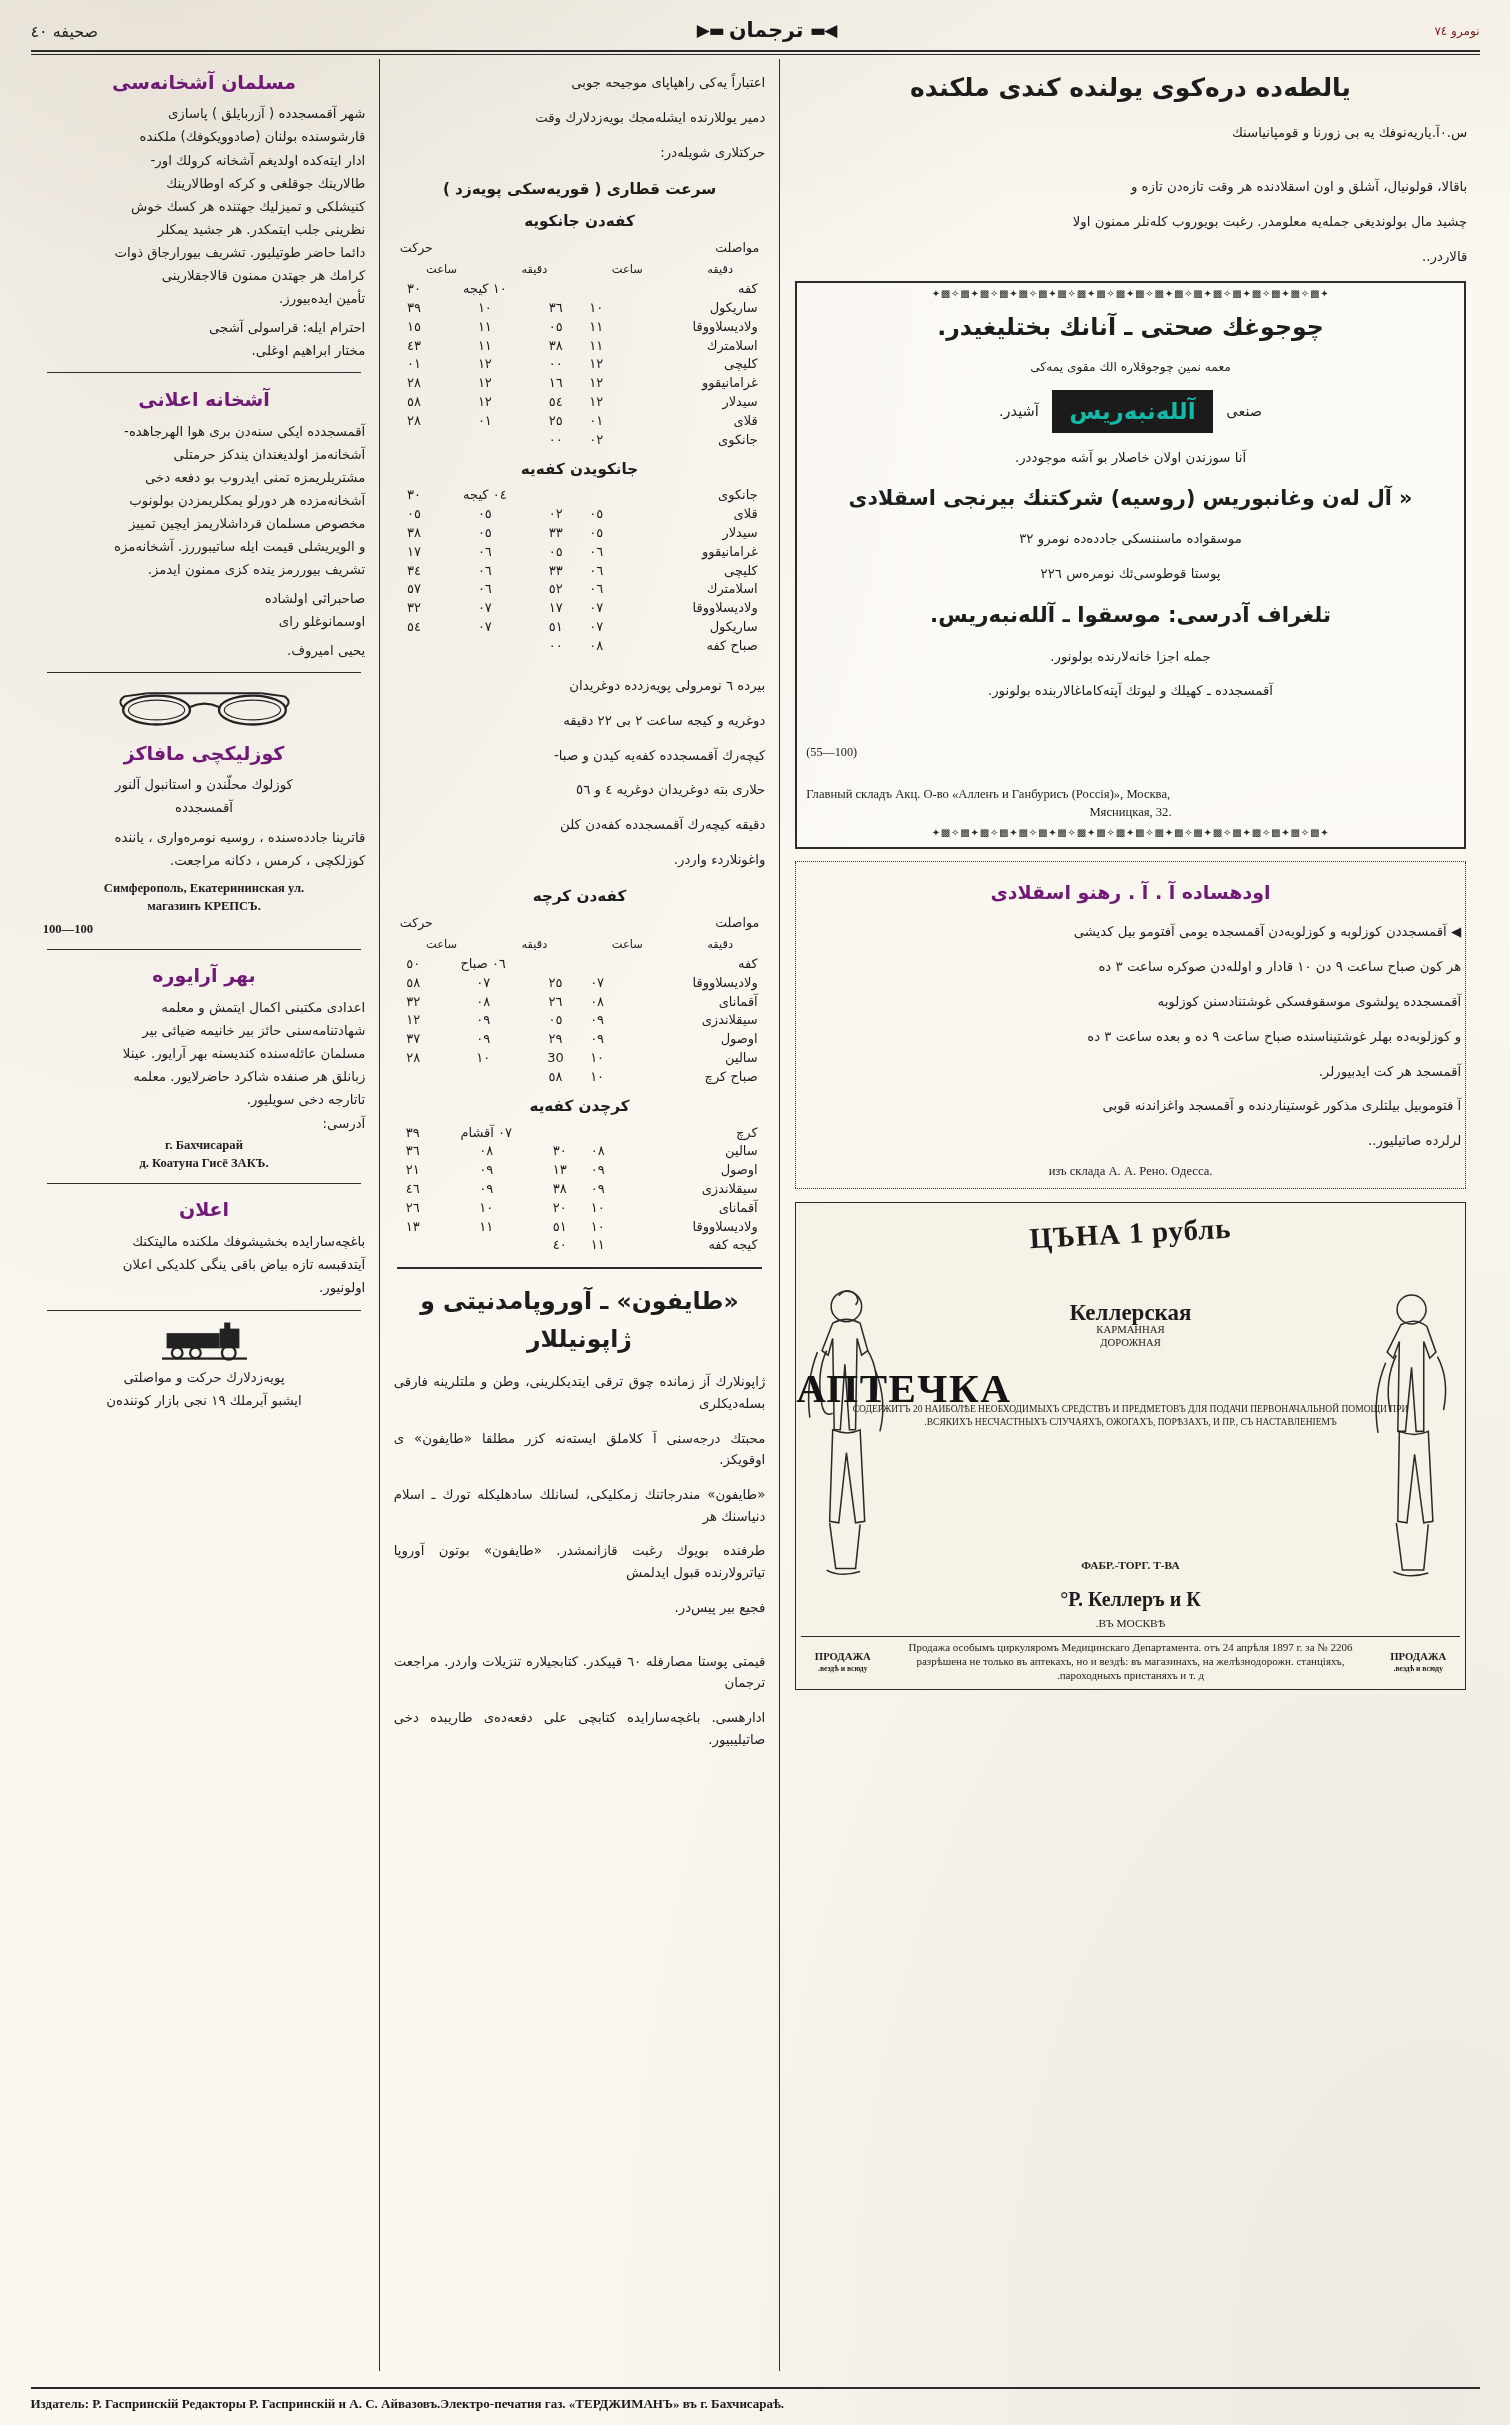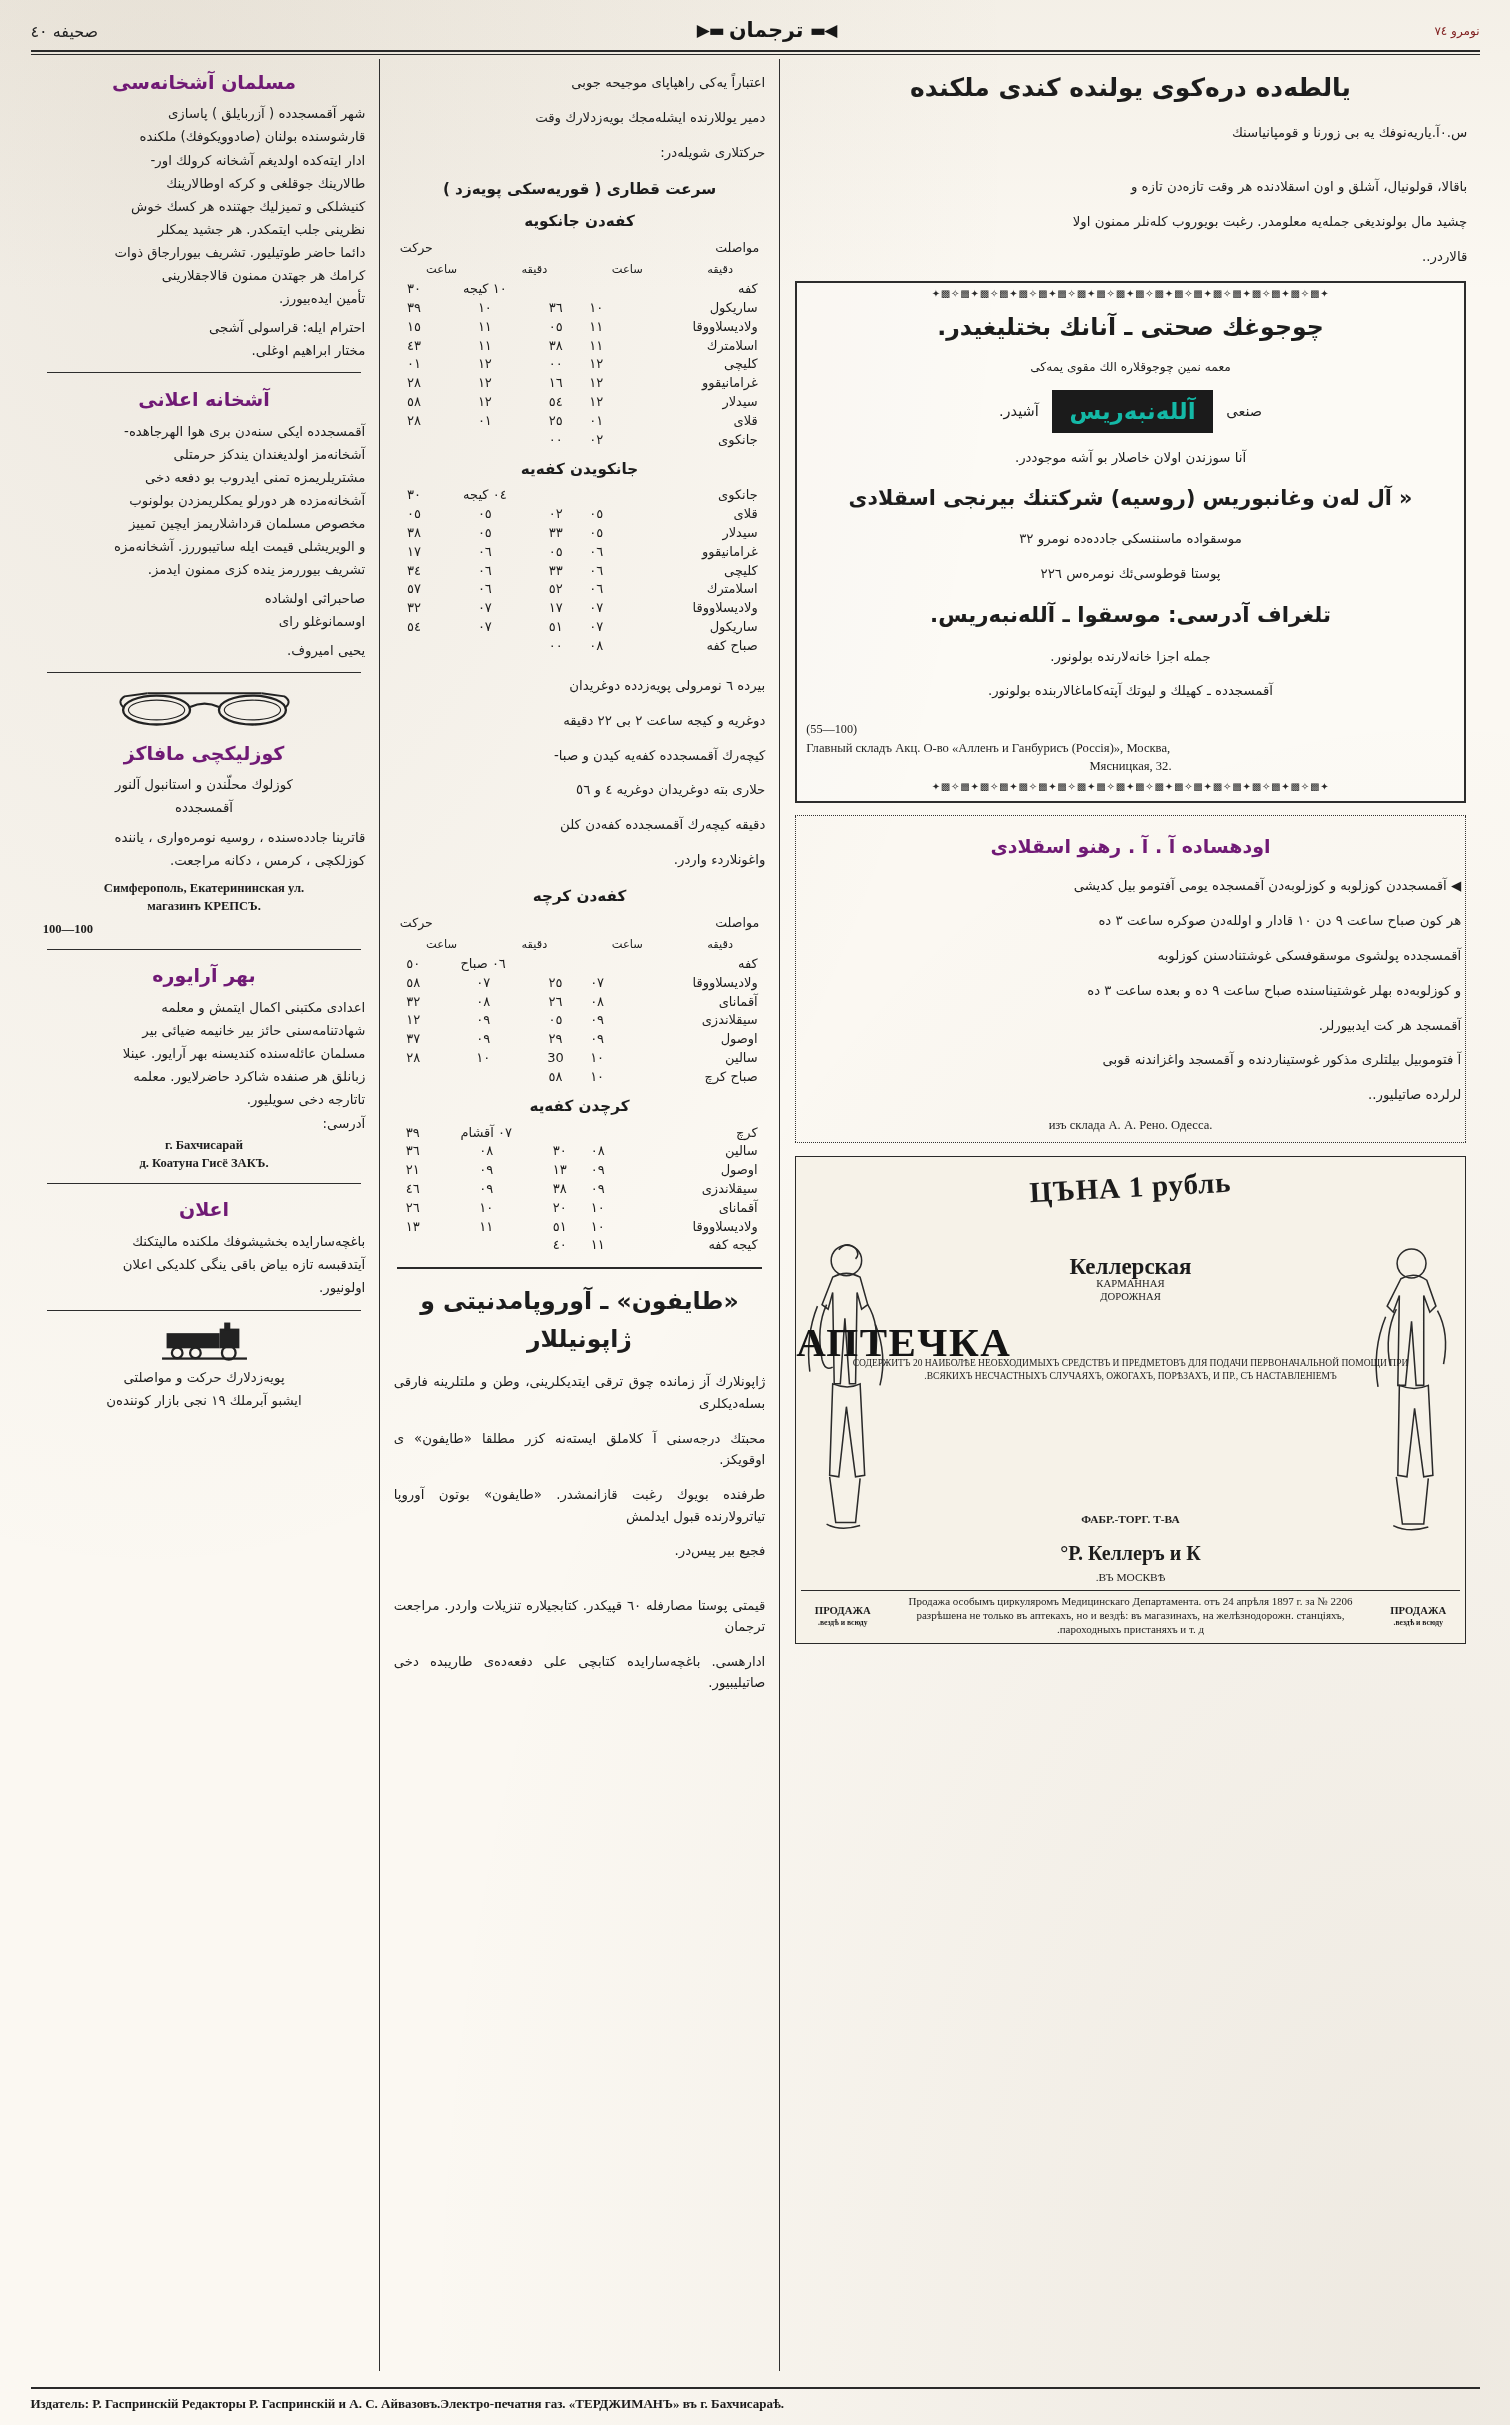--- a/index.html
+++ b/index.html
@@ -132,21 +132,21 @@
   .blk p { margin: 0 0 1.5px; }
 
   .lat {
     direction: ltr;
     text-align: center;
     font-family: "Liberation Serif", serif;
     font-size: 12.6px;
     line-height: 1.45;
     color: #1d1d1d;
   }
-  .lat-left { text-align: left; }
+  .lat-left { text-align: left; margin-top: 23px; }
   .lat-bold { font-weight: bold; }
 
   
   .glasses-wrap { display: flex; justify-content: center; margin: 10.7px 0 6.1px; }
   .glasses { width: 175px; height: 46px; }
 
   
   .train-wrap { display: flex; justify-content: center; margin: 9.1px 0 4.6px; }
   .train { width: 91px; height: 41px; }
 
@@ -762,20 +762,21 @@
           </tr>
         </tbody>
       </table>
 
       <hr class="hr-thick">
 
       <div>
         <div class="head-ar-lg">«طایفون» ـ آوروپامدنیتی و ژاپونیللار</div>
         <p class="body-ar justify">ژاپونلارك آز زمانده چوق ترقی ایتدیکلرینی، وطن و ملتلرینه فارقی بسله‌دیکلری</p>
         <p class="body-ar justify">محبتك درجه‌سنی آ کلاملق ایسته‌نه کزر مطلقا «طایفون» ی اوقویکز.</p>
+        <p class="body-ar justify">«طایفون» مندرجاتنك زمکلیکی، لسانلك سادهلیکله تورك ـ اسلام دنیاسنك هر</p>
         <p class="body-ar justify">طرفنده بویوك رغبت قازانمشدر. «طایفون» بوتون آوروپا تیاترولارنده قبول ایدلمش</p>
         <p class="body-ar justify">فجیع بیر پیس‌در.</p>
         <div class="gap-s"></div>
         <p class="body-ar justify">قیمتی پوستا مصارفله ٦٠ قپیکدر. کتابجیلاره تنزیلات واردر. مراجعت ترجمان</p>
         <p class="body-ar justify">ادارهسی. باغچه‌سارایده کتابچی علی دفعه‌ده‌ی طاریبده دخی صاتیلیبیور.</p>
       </div>
 
     </div>
 
     <div class="vrule"></div>

